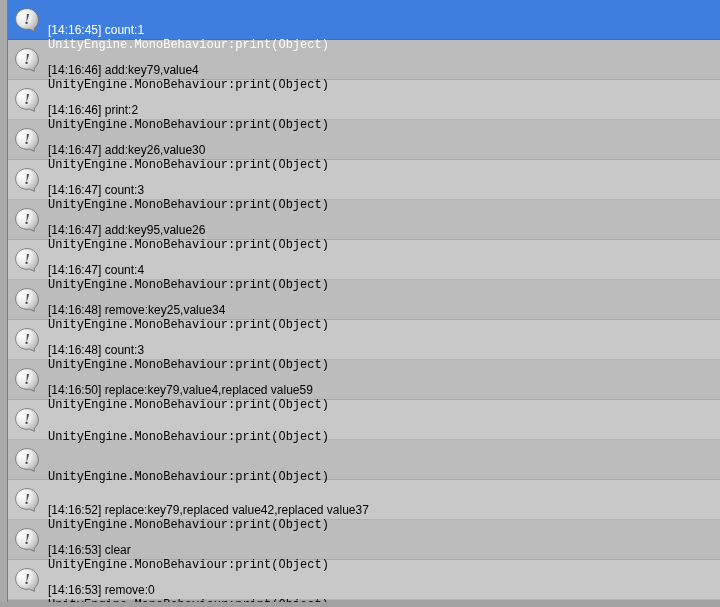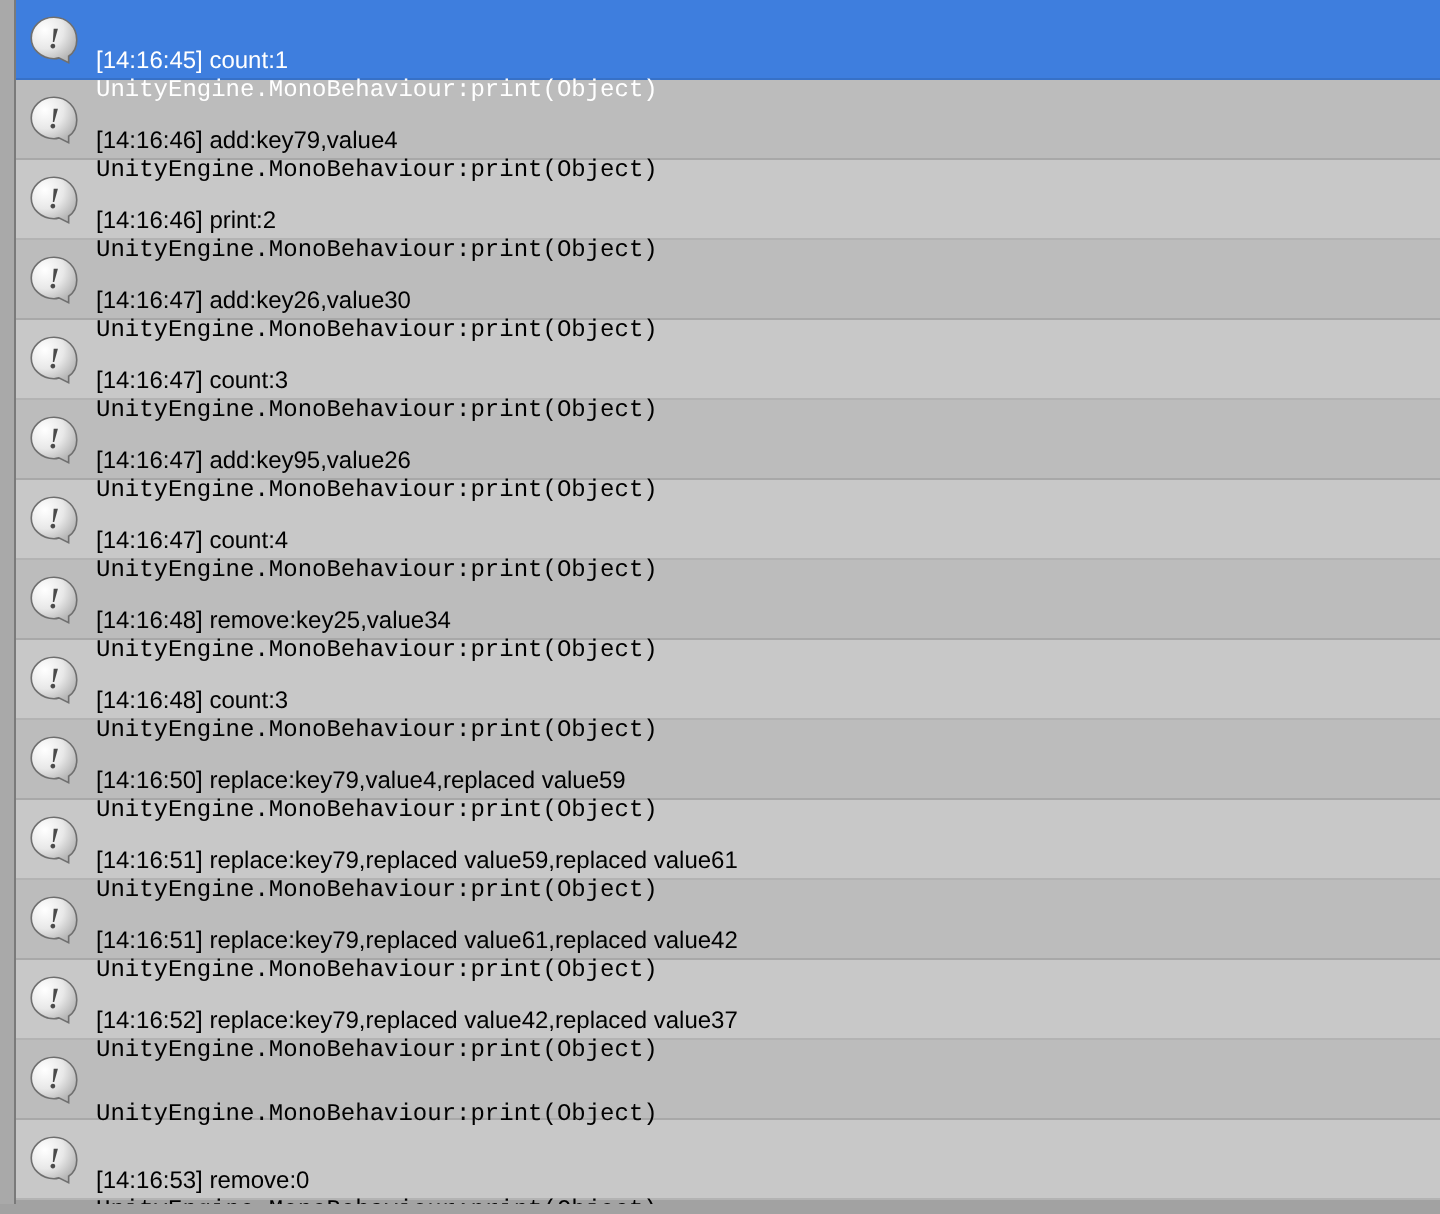--- a/index.html
+++ b/index.html
@@ -230,37 +230,37 @@
       <radialGradient id="g1" cx="30%" cy="28%" r="75%">
         <stop offset="0%" stop-color="#ffffff"></stop>
         <stop offset="55%" stop-color="#e8e8e8"></stop>
         <stop offset="100%" stop-color="#b8b8b8"></stop>
       </radialGradient>
     </defs>
     <path d="M16 2 C24 2 30 8 30 16 C30 20 28 24 25 26 L25 30 L19 27 C18 27.3 17 27.5 16 27.5 C8 27.5 2 21.5 2 14.7 C2 7.7 8 2 16 2 Z" fill="url(#g1)" stroke="#6f6f6f" stroke-width="1"></path>
     <text x="16" y="21" text-anchor="middle" font-family="Georgia, serif" font-style="italic" font-weight="bold" font-size="18" fill="#4b4b4b">!</text>
   </svg>
       </span>
-      <div class="log-text"><span class="log-line1">[14:16:51] replace:key79,replaced value59,replaced value61</span><span class="log-line2">UnityEngine.MonoBehaviour:print(Object)</span></div>
-    </div>
-    <div class="log-entry row-odd">
-      <span class="log-icon">
-  <svg viewBox="0 0 32 32" width="26" height="26">
-    <defs>
-      <radialGradient id="g1" cx="30%" cy="28%" r="75%">
-        <stop offset="0%" stop-color="#ffffff"></stop>
-        <stop offset="55%" stop-color="#e8e8e8"></stop>
-        <stop offset="100%" stop-color="#b8b8b8"></stop>
-      </radialGradient>
-    </defs>
-    <path d="M16 2 C24 2 30 8 30 16 C30 20 28 24 25 26 L25 30 L19 27 C18 27.3 17 27.5 16 27.5 C8 27.5 2 21.5 2 14.7 C2 7.7 8 2 16 2 Z" fill="url(#g1)" stroke="#6f6f6f" stroke-width="1"></path>
-    <text x="16" y="21" text-anchor="middle" font-family="Georgia, serif" font-style="italic" font-weight="bold" font-size="18" fill="#4b4b4b">!</text>
-  </svg>
-      </span>
-      <div class="log-text"><span class="log-line1">[14:16:51] replace:key79,replaced value61,replaced value42</span><span class="log-line2">UnityEngine.MonoBehaviour:print(Object)</span></div>
+      <div class="log-text"><span class="log-line2">UnityEngine.MonoBehaviour:print(Object)</span></div>
+    </div>
+    <div class="log-entry row-odd">
+      <span class="log-icon">
+  <svg viewBox="0 0 32 32" width="26" height="26">
+    <defs>
+      <radialGradient id="g1" cx="30%" cy="28%" r="75%">
+        <stop offset="0%" stop-color="#ffffff"></stop>
+        <stop offset="55%" stop-color="#e8e8e8"></stop>
+        <stop offset="100%" stop-color="#b8b8b8"></stop>
+      </radialGradient>
+    </defs>
+    <path d="M16 2 C24 2 30 8 30 16 C30 20 28 24 25 26 L25 30 L19 27 C18 27.3 17 27.5 16 27.5 C8 27.5 2 21.5 2 14.7 C2 7.7 8 2 16 2 Z" fill="url(#g1)" stroke="#6f6f6f" stroke-width="1"></path>
+    <text x="16" y="21" text-anchor="middle" font-family="Georgia, serif" font-style="italic" font-weight="bold" font-size="18" fill="#4b4b4b">!</text>
+  </svg>
+      </span>
+      <div class="log-text"><span class="log-line2">UnityEngine.MonoBehaviour:print(Object)</span></div>
     </div>
     <div class="log-entry row-even">
       <span class="log-icon">
   <svg viewBox="0 0 32 32" width="26" height="26">
     <defs>
       <radialGradient id="g1" cx="30%" cy="28%" r="75%">
         <stop offset="0%" stop-color="#ffffff"></stop>
         <stop offset="55%" stop-color="#e8e8e8"></stop>
         <stop offset="100%" stop-color="#b8b8b8"></stop>
       </radialGradient>
@@ -278,21 +278,21 @@
       <radialGradient id="g1" cx="30%" cy="28%" r="75%">
         <stop offset="0%" stop-color="#ffffff"></stop>
         <stop offset="55%" stop-color="#e8e8e8"></stop>
         <stop offset="100%" stop-color="#b8b8b8"></stop>
       </radialGradient>
     </defs>
     <path d="M16 2 C24 2 30 8 30 16 C30 20 28 24 25 26 L25 30 L19 27 C18 27.3 17 27.5 16 27.5 C8 27.5 2 21.5 2 14.7 C2 7.7 8 2 16 2 Z" fill="url(#g1)" stroke="#6f6f6f" stroke-width="1"></path>
     <text x="16" y="21" text-anchor="middle" font-family="Georgia, serif" font-style="italic" font-weight="bold" font-size="18" fill="#4b4b4b">!</text>
   </svg>
       </span>
-      <div class="log-text"><span class="log-line2">UnityEngine.MonoBehaviour:print(Object)</span></div>
+      <div class="log-text"><span class="log-line1">[14:16:53] clear</span><span class="log-line2">UnityEngine.MonoBehaviour:print(Object)</span></div>
     </div>
     <div class="log-entry row-even">
       <span class="log-icon">
   <svg viewBox="0 0 32 32" width="26" height="26">
     <defs>
       <radialGradient id="g1" cx="30%" cy="28%" r="75%">
         <stop offset="0%" stop-color="#ffffff"></stop>
         <stop offset="55%" stop-color="#e8e8e8"></stop>
         <stop offset="100%" stop-color="#b8b8b8"></stop>
       </radialGradient>

